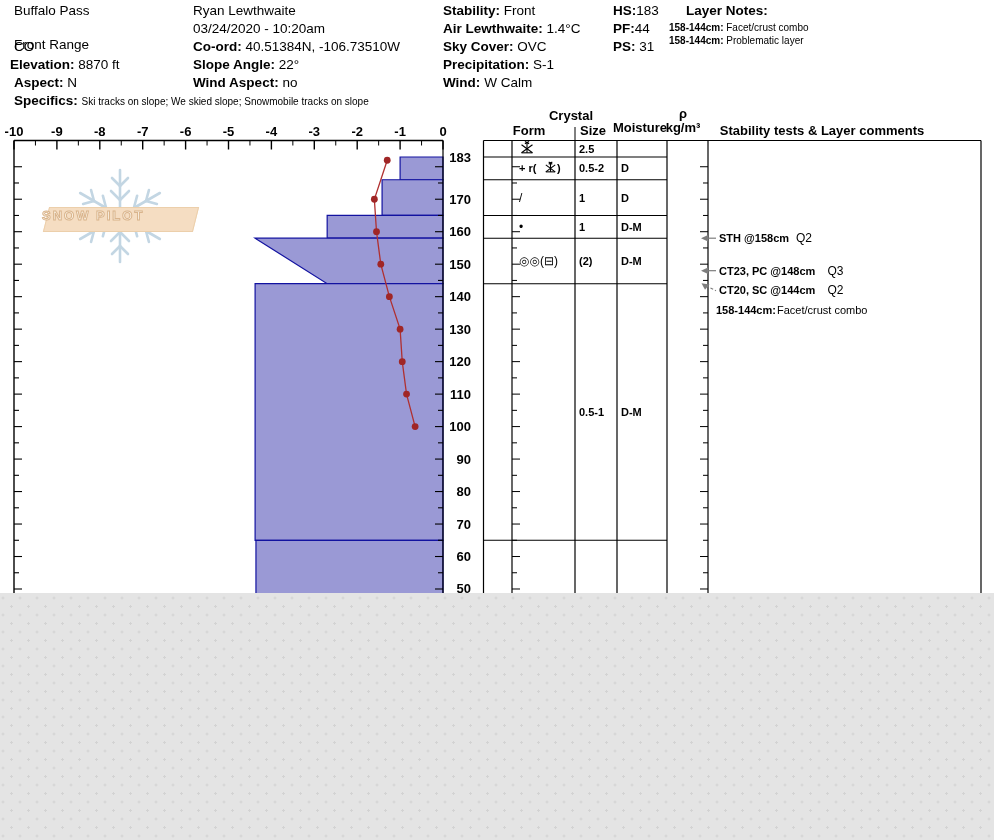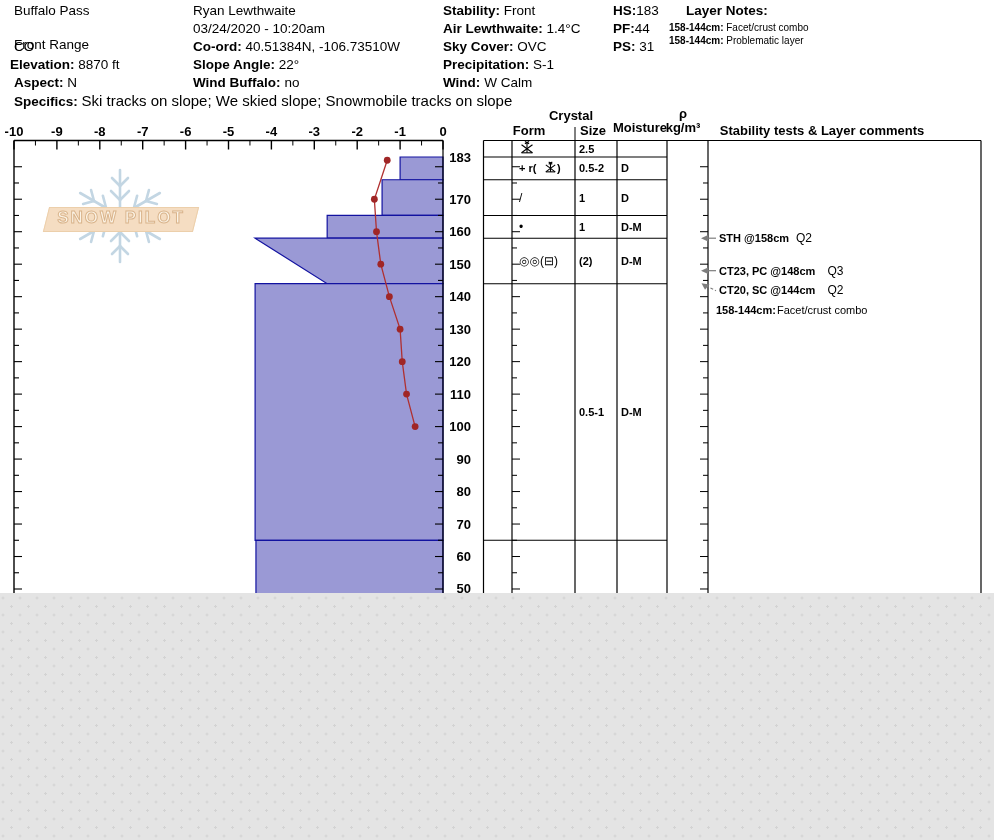--- a/index.html
+++ b/index.html
@@ -4,31 +4,31 @@
 <style>
   html,body{margin:0;padding:0}
   body{
     width:994px;height:840px;position:relative;overflow:hidden;
     background:#ffffff;color:#000;
     font-family:"Liberation Sans", sans-serif;
   }
   .abs{position:absolute;white-space:nowrap}
   .h{font-size:13.5px;line-height:15px}
   .b{font-weight:bold}
-  .small{font-size:15px}
+  .small{font-size:10px}
   .note{font-size:10px;line-height:12px}
   .thead{font-size:13px;font-weight:bold;text-align:center}
   #logo{position:absolute;left:40px;top:163px;width:175px;height:104px}
   #logo .banner{
     position:absolute;left:6px;top:44px;width:148px;height:23px;
     transform:skewX(-14deg);
   }
   #logo .banner-text{
-    position:absolute;left:2px;top:45px;width:158px;text-align:center;
-    font-size:17px;font-weight:bold;letter-spacing:2px;
+    position:absolute;left:2px;top:45px;width:158px;text-align:left;
+    font-size:13px;font-weight:bold;letter-spacing:2px;
     -webkit-text-stroke:1px #d9b48c;
   }
   #footer{
     position:absolute;left:0;top:593px;width:994px;height:247px;
     background-color:#e4e4e4;
     background-image:radial-gradient(circle,#d3d3d3 1.1px,transparent 1.4px),
                      radial-gradient(circle,#d3d3d3 1.1px,transparent 1.4px);
     background-size:17px 17px,17px 17px;
     background-position:3px 5px,11.5px 13.5px;
   }
@@ -43,21 +43,21 @@
   <div class="abs h" style="left:14px;top:37px">Front Range</div>
   <div class="abs h" style="left:14px;top:39px">CO</div>
   <div class="abs h" style="left:10px;top:57px"><span class="b">Elevation:</span> <span>8870 ft</span></div>
   <div class="abs h" style="left:14px;top:75px"><span class="b">Aspect:</span> <span>N</span></div>
   <div class="abs h" style="left:14px;top:93px"><span class="b">Specifics:</span> <span class="small">Ski tracks on slope; We skied slope; Snowmobile tracks on slope</span></div>
 
   <div class="abs h" style="left:193px;top:3px">Ryan Lewthwaite</div>
   <div class="abs h" style="left:193px;top:21px">03/24/2020 - 10:20am</div>
   <div class="abs h" style="left:193px;top:39px"><span class="b">Co-ord:</span> <span>40.51384N, -106.73510W</span></div>
   <div class="abs h" style="left:193px;top:57px"><span class="b">Slope Angle:</span> <span>22°</span></div>
-  <div class="abs h" style="left:193px;top:75px"><span class="b">Wind Buffalo:</span> <span>no</span></div>
+  <div class="abs h" style="left:193px;top:75px"><span class="b">Wind Aspect:</span> <span>no</span></div>
 
   <div class="abs h" style="left:443px;top:3px"><span class="b">Stability:</span> <span>Front</span></div>
   <div class="abs h" style="left:443px;top:21px"><span class="b">Air Lewthwaite:</span> <span>1.4°C</span></div>
   <div class="abs h" style="left:443px;top:39px"><span class="b">Sky Cover:</span> <span>OVC</span></div>
   <div class="abs h" style="left:443px;top:57px"><span class="b">Precipitation:</span> <span>S-1</span></div>
   <div class="abs h" style="left:443px;top:75px"><span class="b">Wind:</span>&nbsp;<span>W Calm</span></div>
 
   <div class="abs h" style="left:613px;top:3px"><span class="b">HS:</span><span>183</span></div>
   <div class="abs h" style="left:613px;top:21px"><span class="b">PF:</span><span>44</span></div>
   <div class="abs h" style="left:613px;top:39px"><span class="b">PS:</span><span> 31</span></div>

